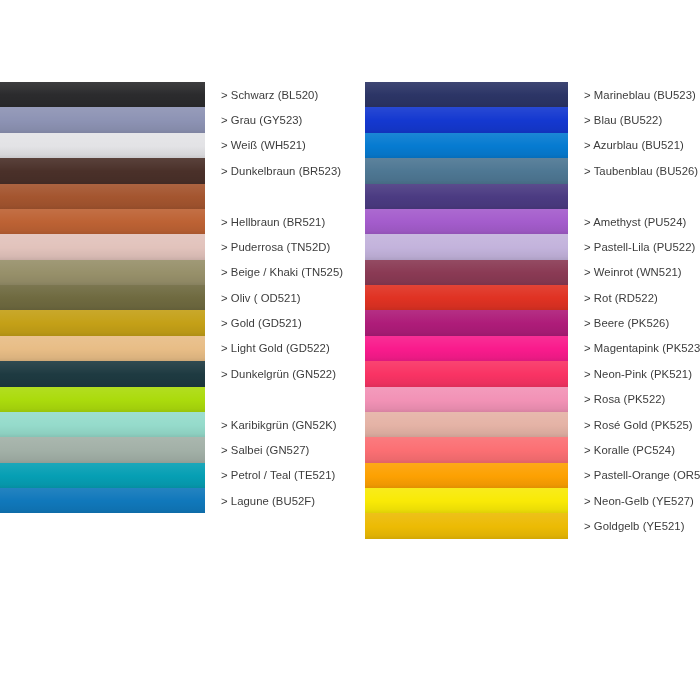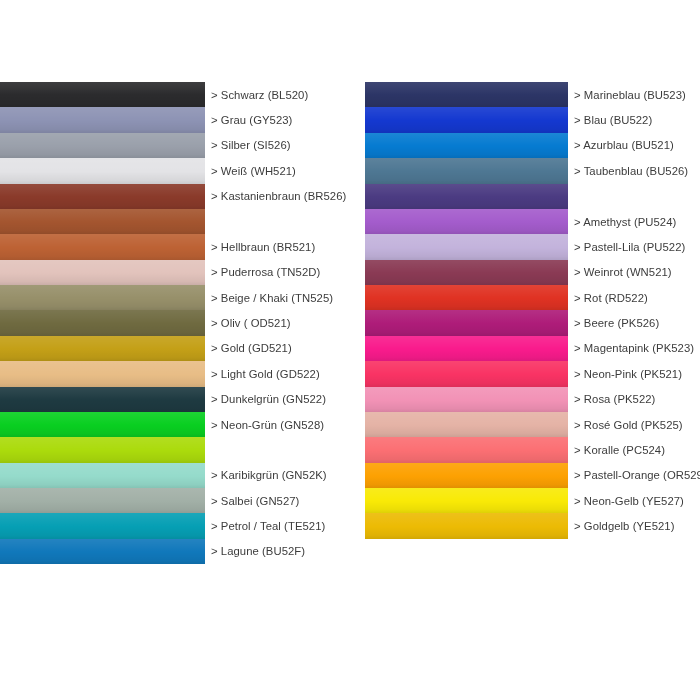--- a/index.html
+++ b/index.html
@@ -57,21 +57,21 @@
                 rgba(0,0,0,0.00) 52%,
                 rgba(0,0,0,0.055) 86%,
                 rgba(0,0,0,0.11) 100%);
     pointer-events: none;
   }
 
   .label {
     flex: 1 1 auto;
     display: flex;
     align-items: center;
-    padding-left: 6px;
+    padding-left: 16px;
     font-size: 11.3px;
     color: #3c3c3c;
     white-space: nowrap;
     letter-spacing: 0.05px;
   }
   .column.right .label { }
 </style>
 </head>
 <body>
 
@@ -79,30 +79,26 @@
   <div class="column left">
       <div class="swatch-row">
         <div class="chip" style="background-color: rgb(43, 43, 45);"></div>
         <div class="label">&gt; Schwarz (BL520)</div>
       </div>
       <div class="swatch-row">
         <div class="chip" style="background-color: rgb(141, 147, 180);"></div>
         <div class="label">&gt; Grau (GY523)</div>
       </div>
       <div class="swatch-row">
-        <div class="chip" style="background-color: rgb(154, 160, 171);"></div>
-        <div class="label">&gt; Silber (SI526)</div>
-      </div>
-      <div class="swatch-row">
         <div class="chip" style="background-color: rgb(227, 227, 230);"></div>
         <div class="label">&gt; Weiß (WH521)</div>
       </div>
       <div class="swatch-row">
-        <div class="chip" style="background-color: rgb(138, 58, 42);"></div>
-        <div class="label">&gt; Kastanienbraun (BR526)</div>
+        <div class="chip" style="background-color: rgb(74, 48, 41);"></div>
+        <div class="label">&gt; Dunkelbraun (BR523)</div>
       </div>
       <div class="swatch-row">
         <div class="chip" style="background-color: rgb(164, 85, 47);"></div>
       </div>
       <div class="swatch-row">
         <div class="chip" style="background-color: rgb(189, 98, 52);"></div>
         <div class="label">&gt; Hellbraun (BR521)</div>
       </div>
       <div class="swatch-row">
         <div class="chip" style="background-color: rgb(226, 195, 188);"></div>
@@ -122,24 +118,20 @@
       </div>
       <div class="swatch-row">
         <div class="chip" style="background-color: rgb(232, 189, 134);"></div>
         <div class="label">&gt; Light Gold (GD522)</div>
       </div>
       <div class="swatch-row">
         <div class="chip" style="background-color: rgb(30, 58, 65);"></div>
         <div class="label">&gt; Dunkelgrün (GN522)</div>
       </div>
       <div class="swatch-row">
-        <div class="chip" style="background-color: rgb(9, 207, 33);"></div>
-        <div class="label">&gt; Neon-Grün (GN528)</div>
-      </div>
-      <div class="swatch-row">
         <div class="chip" style="background-color: rgb(171, 219, 12);"></div>
       </div>
       <div class="swatch-row">
         <div class="chip" style="background-color: rgb(149, 219, 203);"></div>
         <div class="label">&gt; Karibikgrün (GN52K)</div>
       </div>
       <div class="swatch-row">
         <div class="chip" style="background-color: rgb(162, 176, 167);"></div>
         <div class="label">&gt; Salbei (GN527)</div>
       </div>

